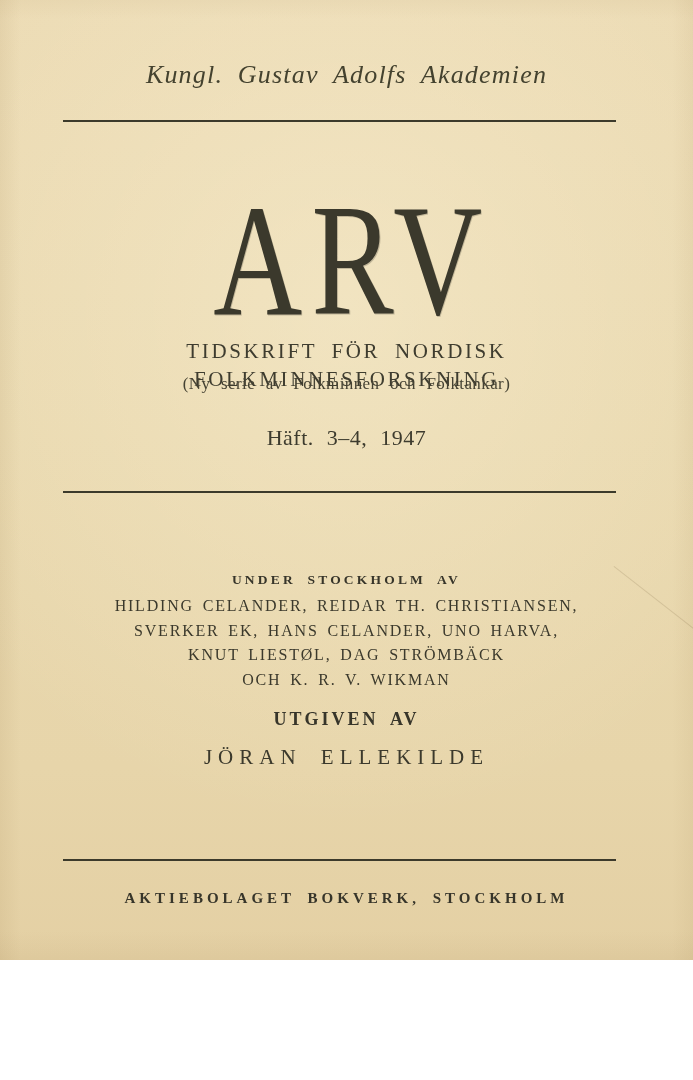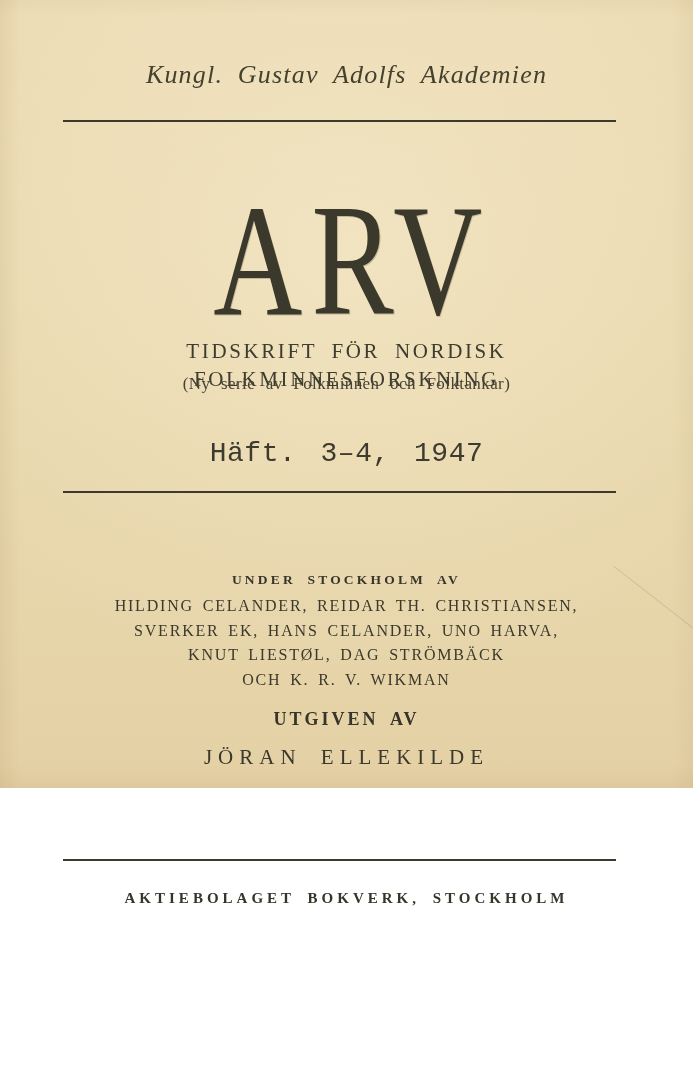--- a/index.html
+++ b/index.html
@@ -8,21 +8,21 @@
   }
   body {
     width: 693px;
     height: 1080px;
     font-family: "Liberation Serif", serif;
     overflow: hidden;
   }
   .page {
     position: relative;
     width: 693px;
-    height: 788px;
+    height: 960px;
     background:
       radial-gradient(ellipse 120% 90% at 50% 32%,
         rgba(255,248,224,0.35) 0%, rgba(255,248,224,0.0) 60%),
       linear-gradient(180deg, #ecdbb4 0%, #e9d8ae 45%, #e7d5aa 80%, #e4d0a4 100%);
     color: #3d3b2e;
   }
   
   .page::before {
     content: "";
     position: absolute;
@@ -83,27 +83,26 @@
   }
   .series-note {
     top: 373px;
     font-size: 17px;
     line-height: 22px;
     letter-spacing: 0.4px;
     word-spacing: 6px;
     color: #454233;
   }
   .issue-line {
-    top: 438px;
-    font-size: 28px;
+    top: 422px;
+    font-size: 22px;
     line-height: 32px;
     letter-spacing: 0.5px;
     word-spacing: 7px;
     color: #3d3b2e;
-    font-family: Liberation Mono, monospace;
   }
   .contributors-heading {
     top: 571px;
     font-size: 13.5px;
     line-height: 18px;
     font-weight: bold;
     letter-spacing: 3.2px;
     word-spacing: 5px;
     color: #37352a;
   }

